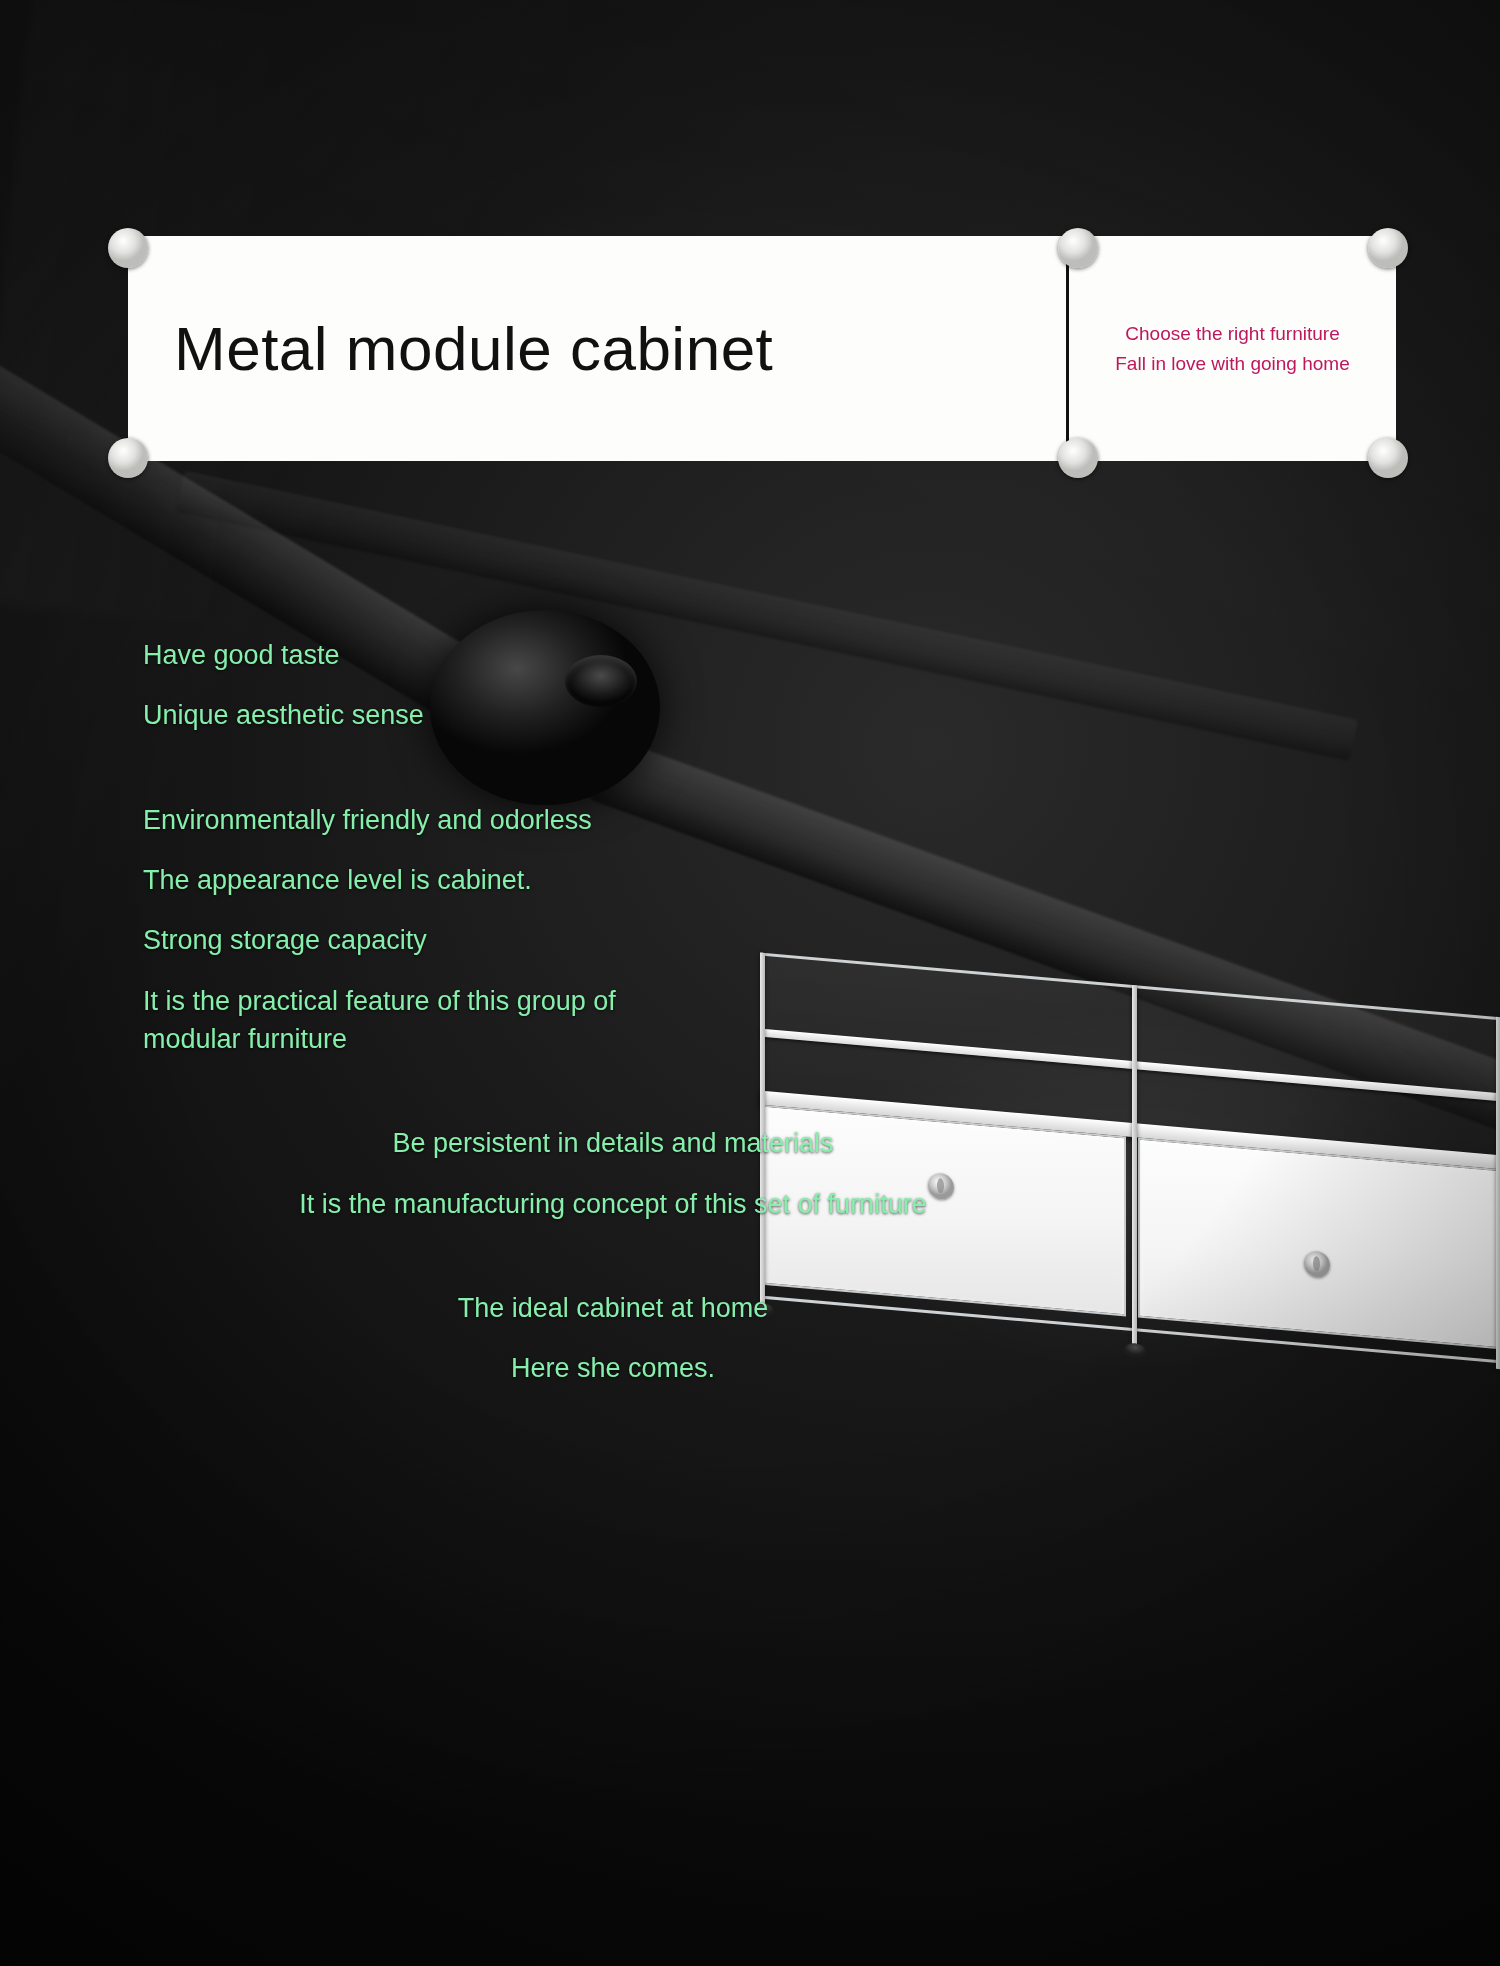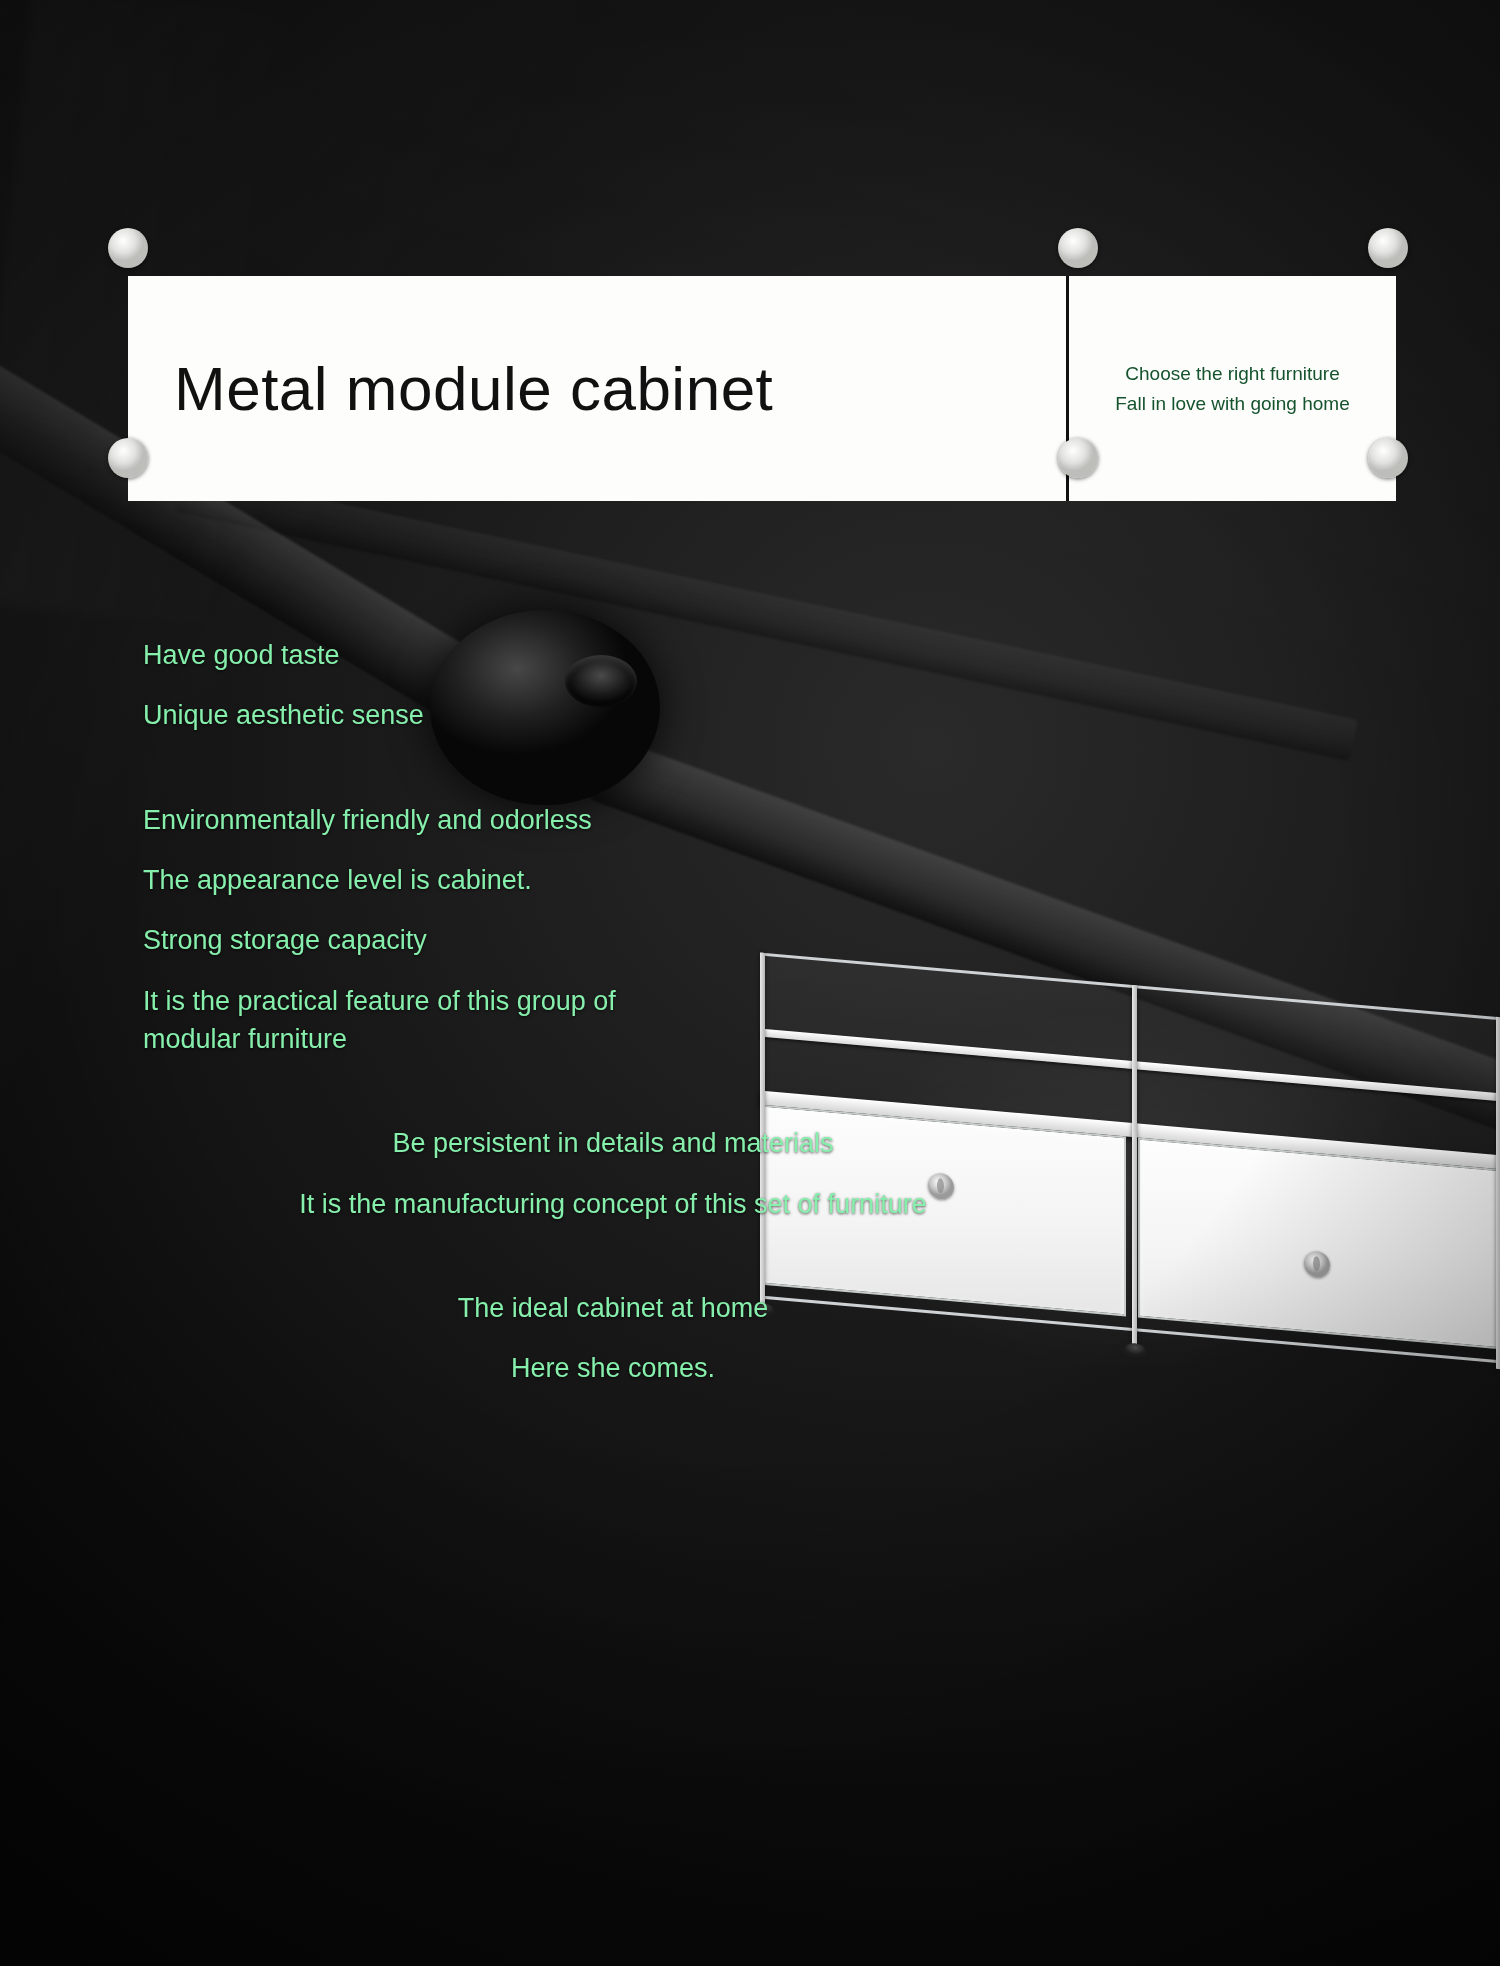--- a/index.html
+++ b/index.html
@@ -102,21 +102,20 @@
   
   .title-plate {
     position: absolute;
     left: 128px;
     top: 236px;
     width: 1268px;
     height: 225px;
     background: #fdfdfb;
     display: flex;
     align-items: stretch;
-    margin-top: 40px;
   }
   .title-left {
     flex: 0 0 938px;
     display: flex;
     align-items: center;
     padding-left: 46px;
     box-sizing: border-box;
   }
   .title-main {
     font-size: 62px;
@@ -137,21 +136,21 @@
     display: flex;
     flex-direction: column;
     align-items: center;
     justify-content: center;
     text-align: center;
     padding: 0 14px;
     box-sizing: border-box;
   }
   .title-sub {
     font-size: 19px;
-    color: #14532d;
+    color: #be185d;
     line-height: 1.55;
   }
   
   .bolt {
     position: absolute;
     width: 40px;
     height: 40px;
     border-radius: 50%;
     background: radial-gradient(50% 50% at 38% 32%, #ffffff, #e2e2e0 60%, #bdbdba 100%);
     box-shadow: 0 1px 4px rgba(0,0,0,0.55);

